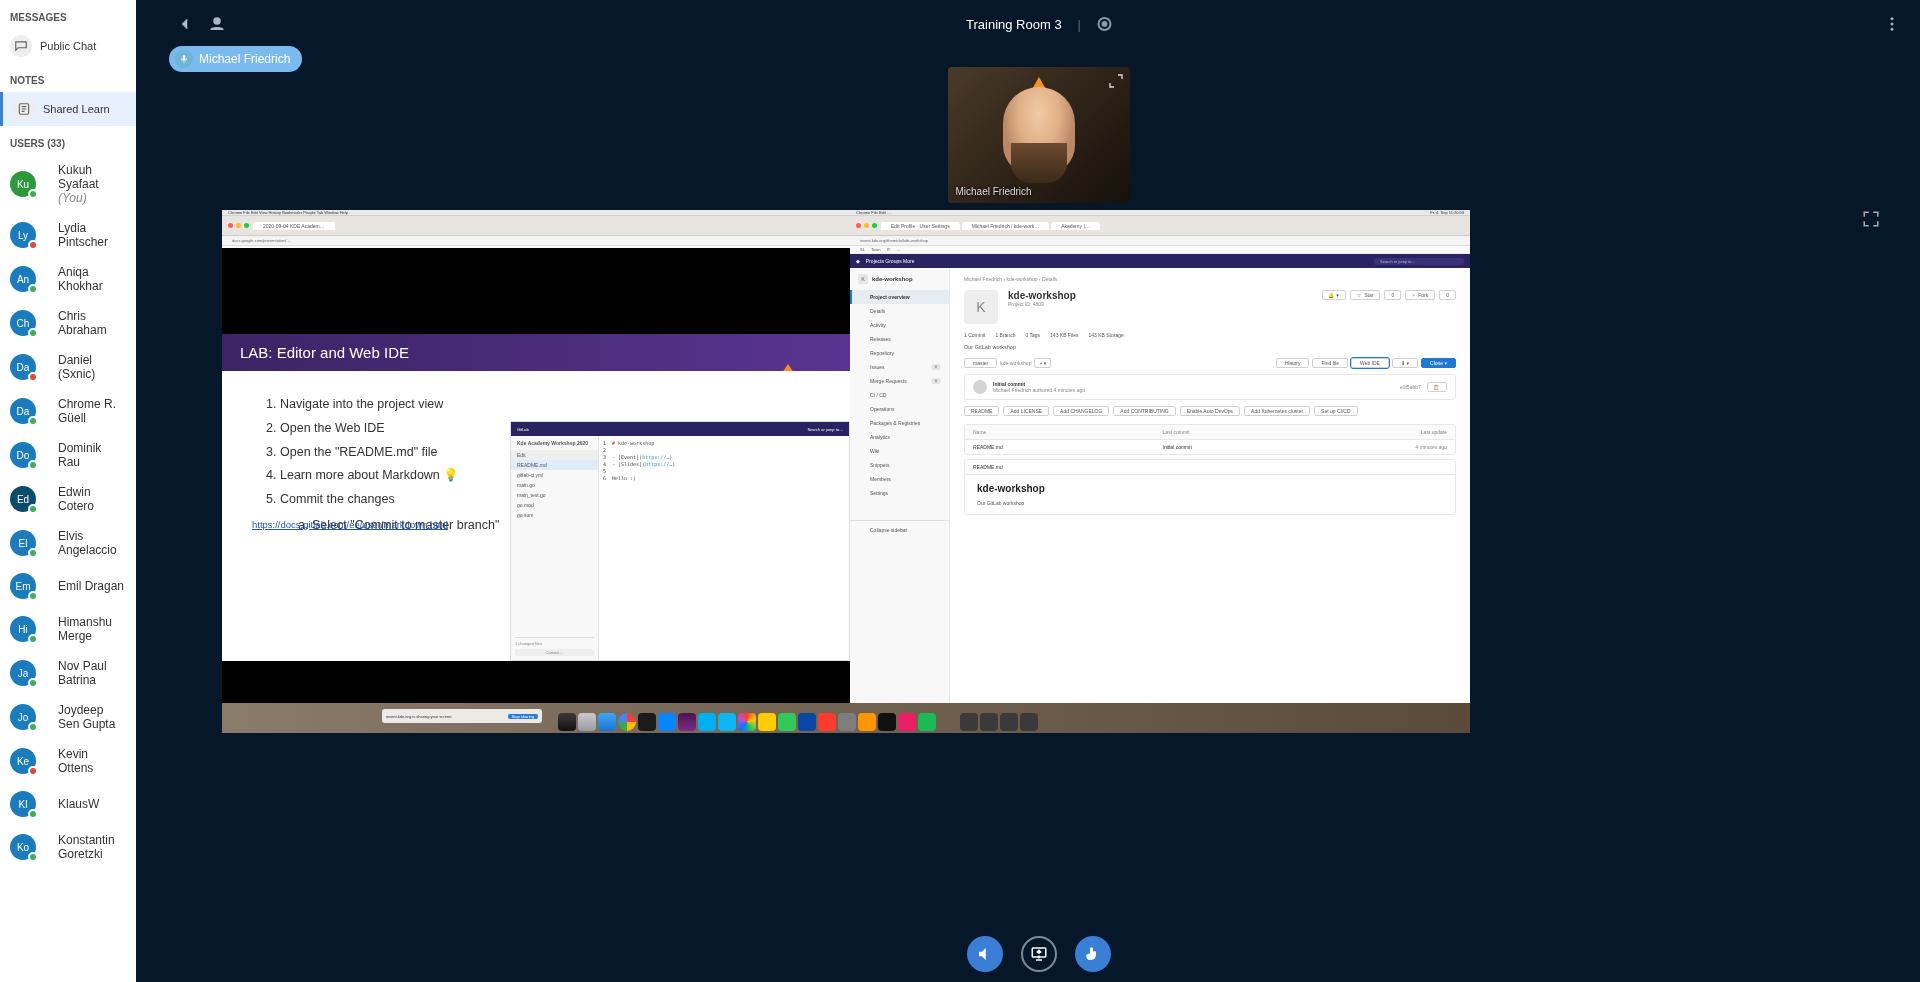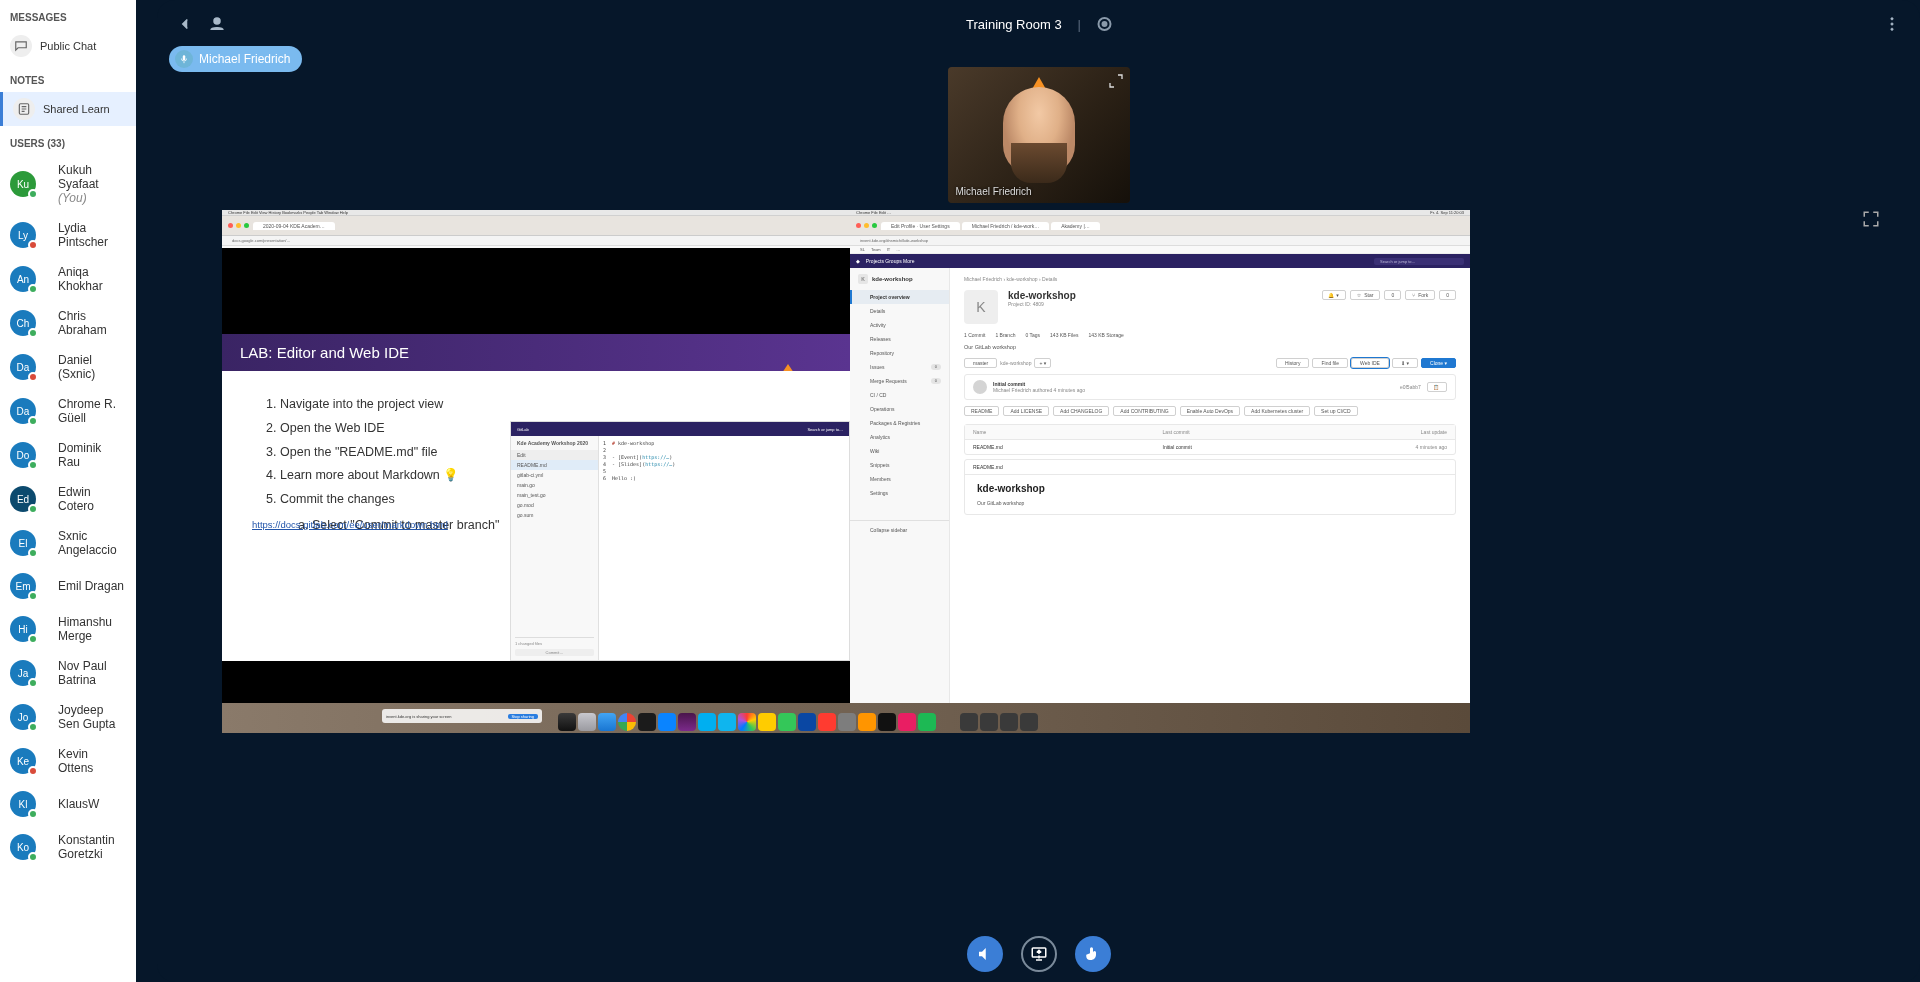--- a/index.html
+++ b/index.html
@@ -482,21 +482,21 @@
       <div class="user-item">
         <div class="avatar-circle" style="background: rgb(26, 123, 189);">Do<div class="status-dot"></div></div>
         <div class="user-name">Dominik Rau </div>
       </div>
       <div class="user-item">
         <div class="avatar-circle" style="background: #0c4a6e;">Ed<div class="status-dot"></div></div>
         <div class="user-name">Edwin Cotero </div>
       </div>
       <div class="user-item">
         <div class="avatar-circle" style="background: rgb(26, 123, 189);">El<div class="status-dot"></div></div>
-        <div class="user-name">Sxnic Angelaccio </div>
+        <div class="user-name">Elvis Angelaccio </div>
       </div>
       <div class="user-item">
         <div class="avatar-circle" style="background: rgb(26, 123, 189);">Em<div class="status-dot"></div></div>
         <div class="user-name">Emil Dragan </div>
       </div>
       <div class="user-item">
         <div class="avatar-circle" style="background: rgb(26, 123, 189);">Hi<div class="status-dot"></div></div>
         <div class="user-name">Himanshu Merge </div>
       </div>
       <div class="user-item">

